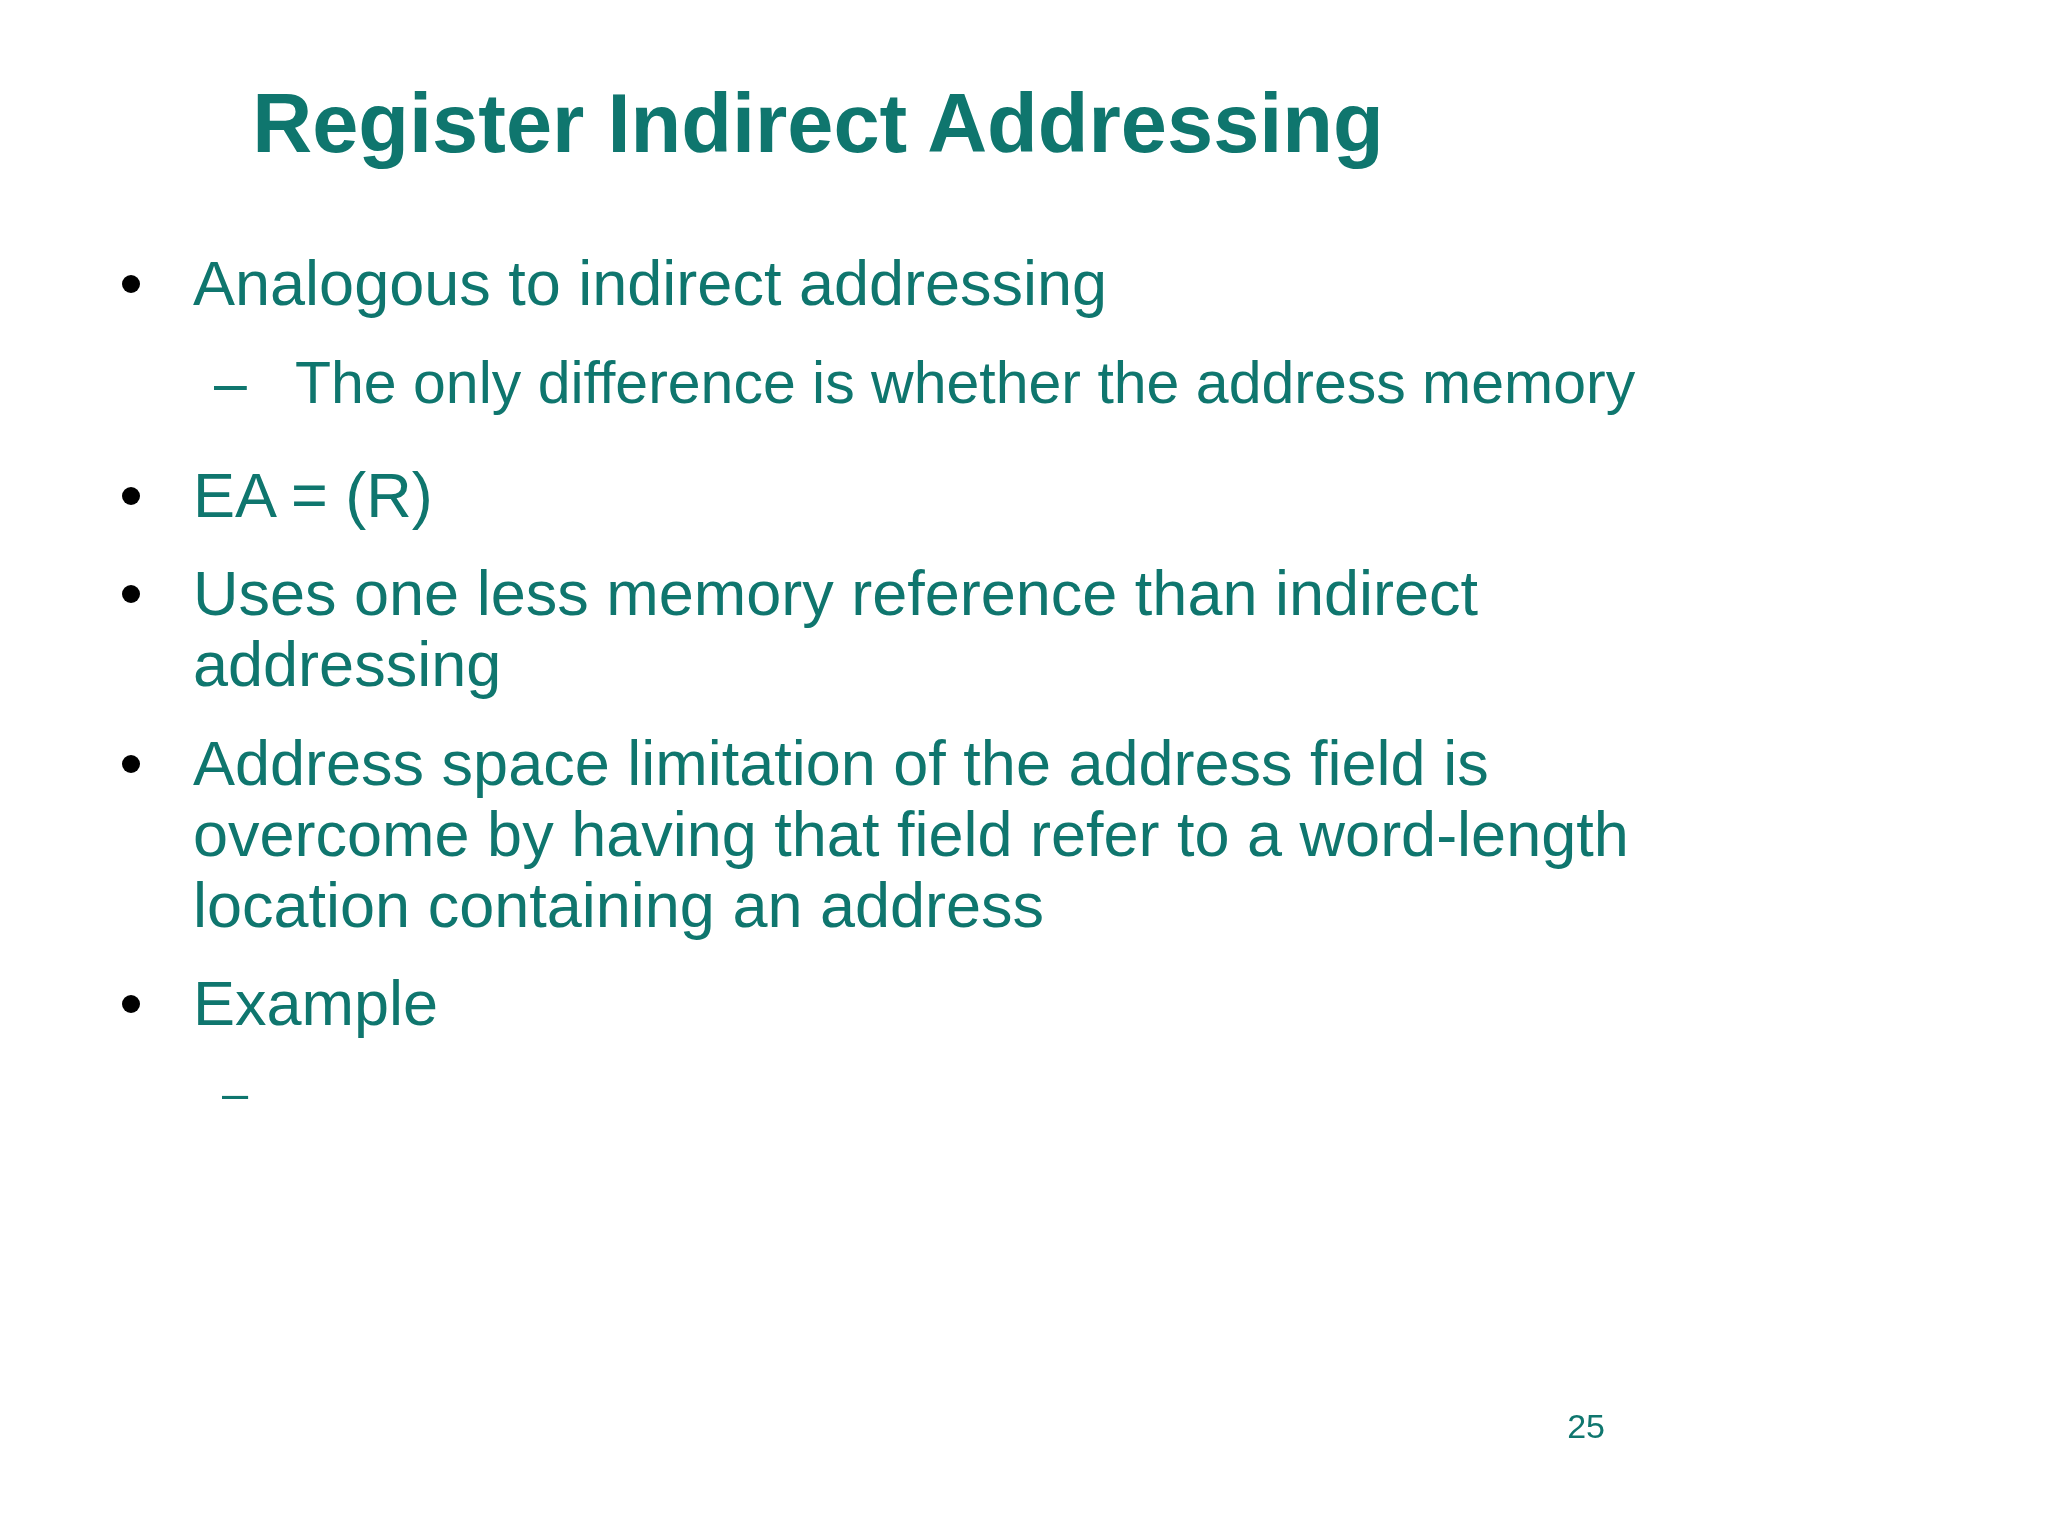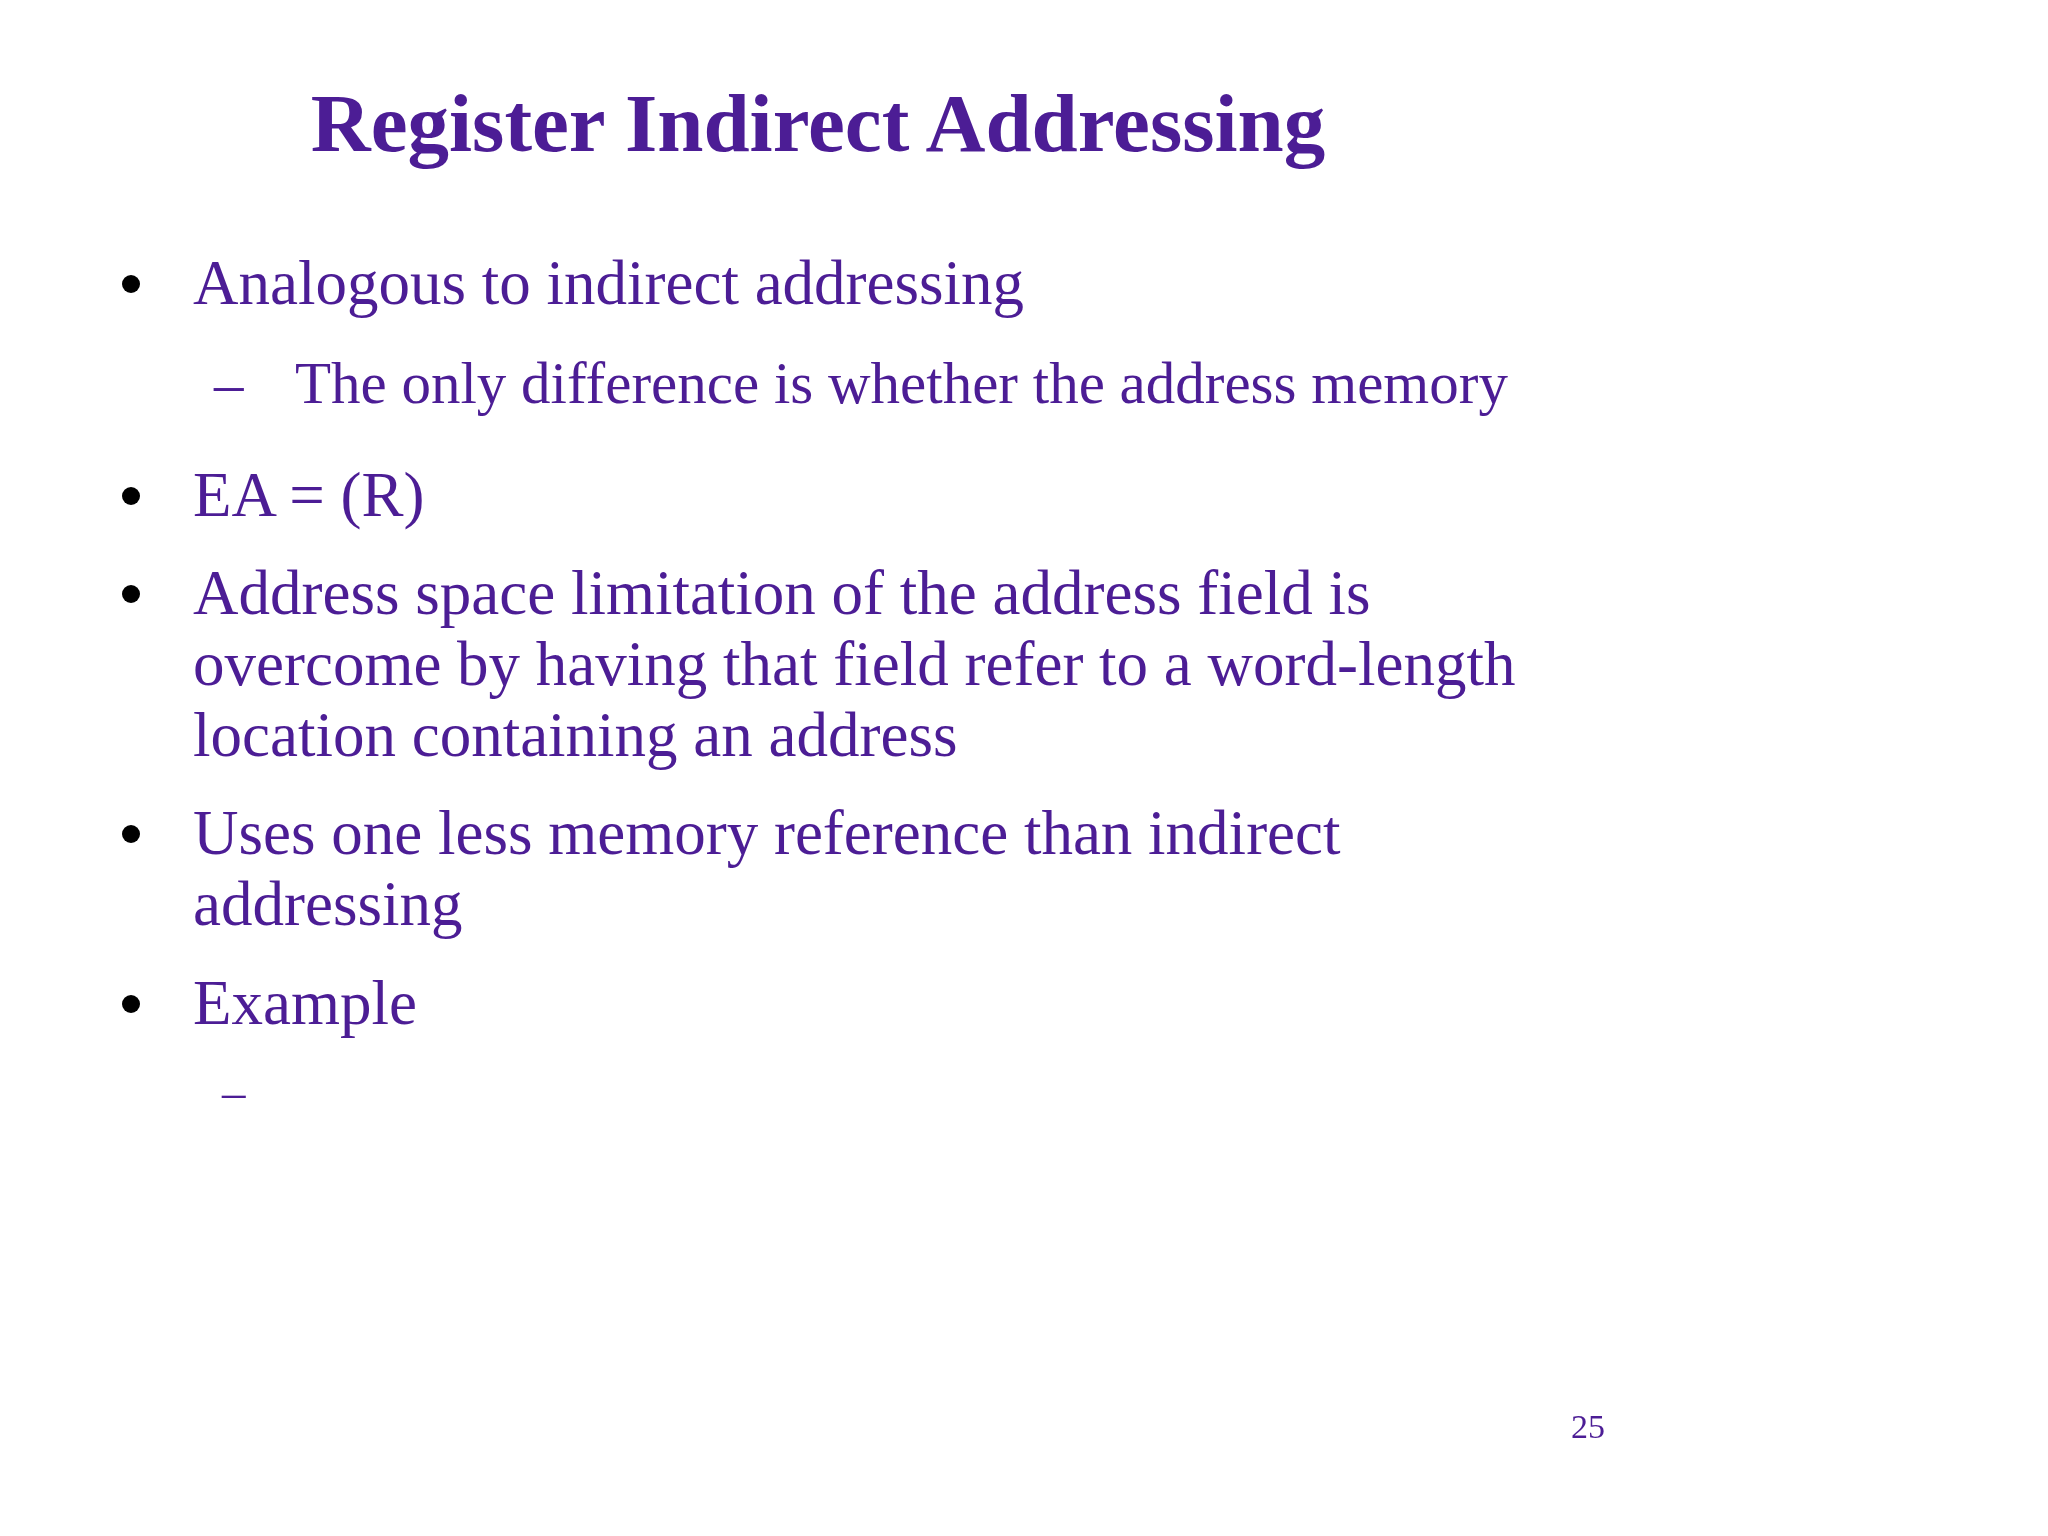--- a/index.html
+++ b/index.html
@@ -6,22 +6,22 @@
     margin: 0;
     padding: 0;
     background: #ffffff;
   }
   .slide {
     position: relative;
     width: 1732px;
     height: 1536px;
     background: #ffffff;
     overflow: hidden;
-    font-family: Liberation Serif, serif;
-    color: #4c1d95;
+    font-family: Liberation Sans, sans-serif;
+    color: #0f766e;
   }
   .title {
     position: absolute;
     top: 76px;
     left: 0;
     right: 96px;
     margin: 0;
     text-align: center;
     font-size: 83px;
     line-height: 1.15;
@@ -106,31 +106,31 @@
     <div class="para l2 mb-b">
       <span class="dash">–</span>
       <div class="line">The only difference is whether the address memory</div>
     </div>
 
     <div class="para l1 mb-c">
       <span class="dot"></span>
       <div class="line">EA = (R)</div>
     </div>
 
+    <div class="para l1 mb-d">
+      <span class="dot"></span>
+      <div class="line">Uses one less memory reference than indirect</div>
+      <div class="line">addressing</div>
+    </div>
+
     <div class="para l1 mb-c">
       <span class="dot"></span>
       <div class="line">Address space limitation of the address field is</div>
       <div class="line">overcome by having that field refer to a word-length</div>
       <div class="line">location containing an address</div>
-    </div>
-
-    <div class="para l1 mb-d">
-      <span class="dot"></span>
-      <div class="line">Uses one less memory reference than indirect</div>
-      <div class="line">addressing</div>
     </div>
 
     <div class="para l1 mb-c">
       <span class="dot"></span>
       <div class="line">Example</div>
     </div>
 
     <div class="para l2 small">
       <span class="dash">–</span>
     </div>

